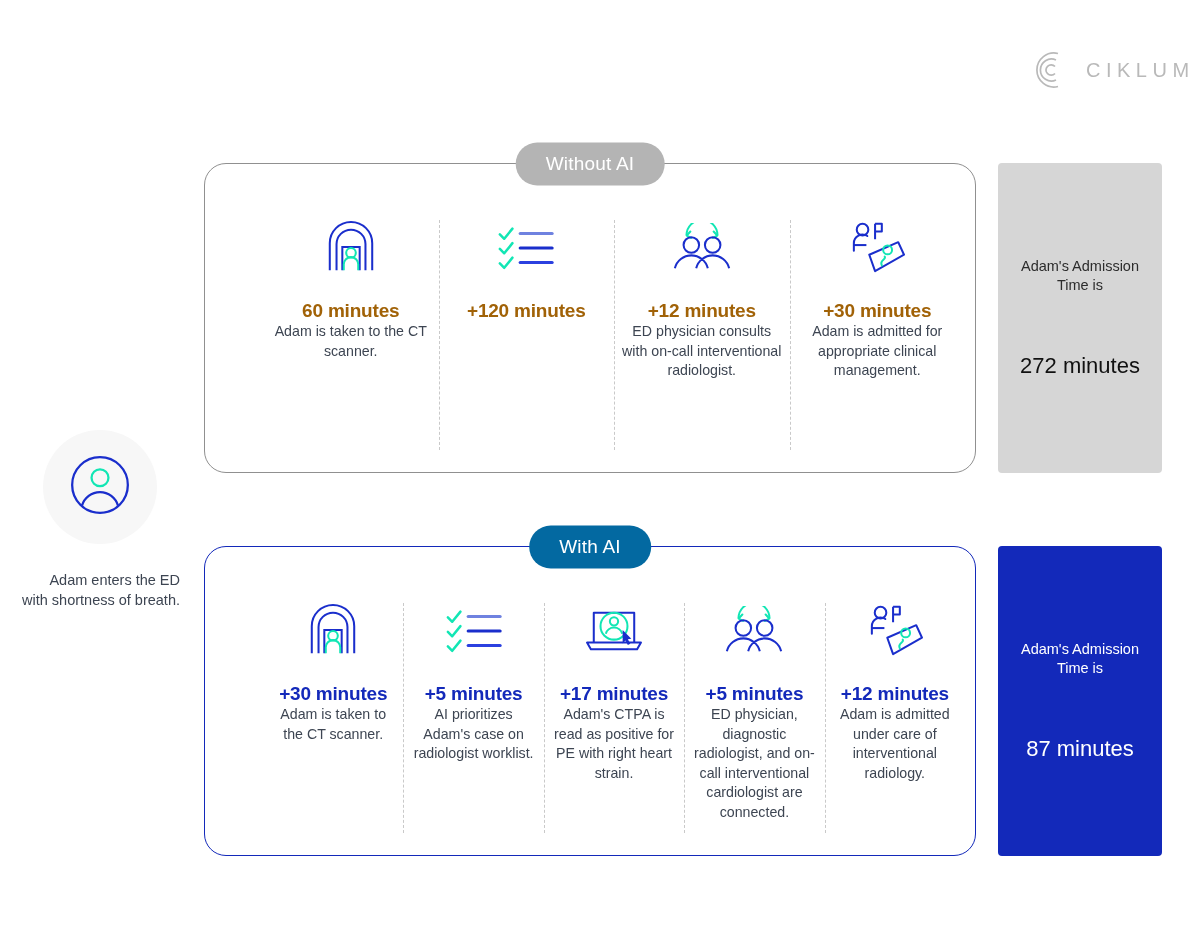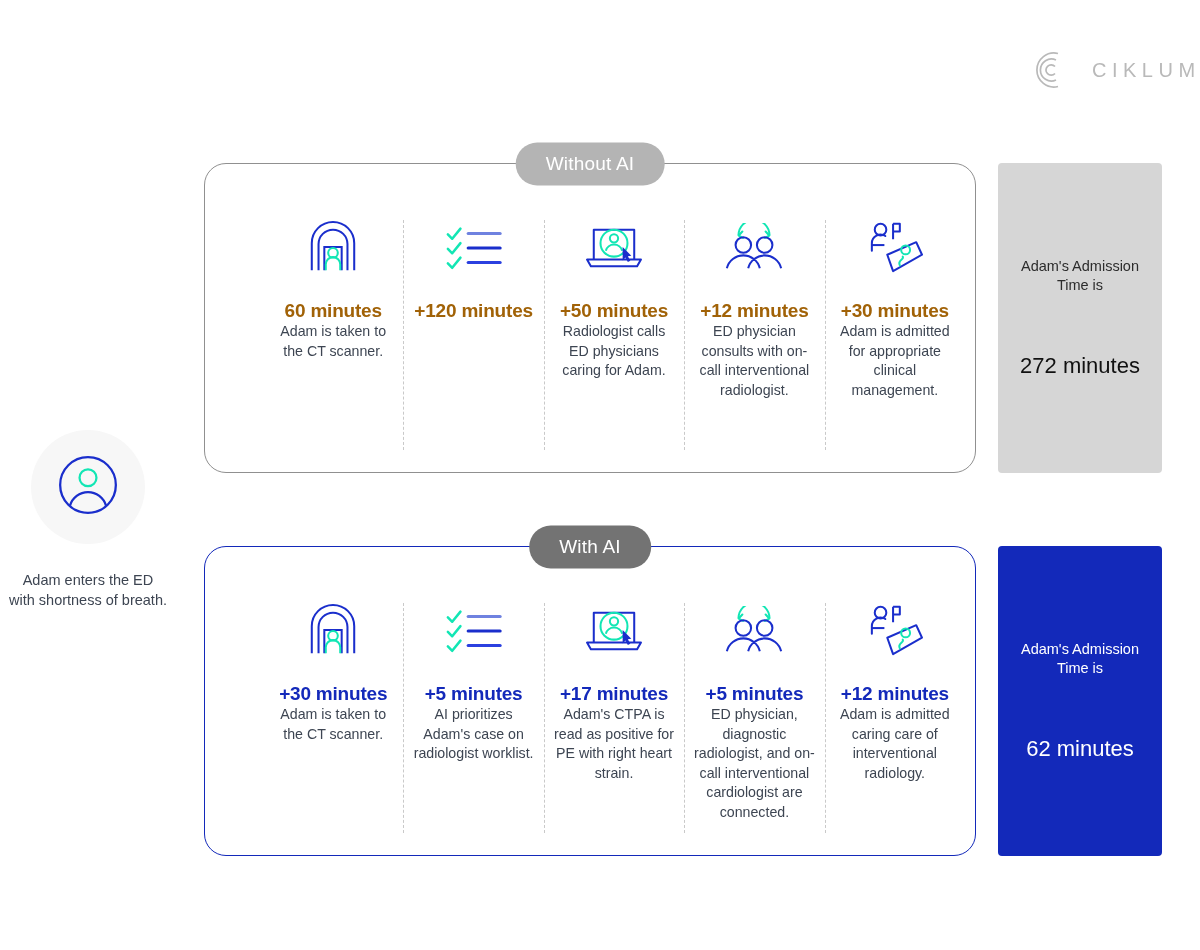--- a/index.html
+++ b/index.html
@@ -5,47 +5,47 @@
   * { box-sizing: border-box; margin: 0; padding: 0; }
   html, body {
     width: 1200px; height: 950px;
     background: #ffffff;
     font-family: "Liberation Sans", sans-serif;
     overflow: hidden;
   }
   .stage { position: relative; width: 1200px; height: 950px; }
 
   
-  .logo { position: absolute; left: 1028px; top: 48px; display: flex; align-items: center; gap: 20px; }
+  .logo { position: absolute; left: 1028px; top: 48px; display: flex; align-items: center; gap: 14px; }
   .logo-mark { width: 44px; height: 44px; }
   .logo-text { font-size: 20px; letter-spacing: 5.5px; color: #b9b9b9; font-weight: 400; }
 
   
-  .patient { position: absolute; left: 8px; top: 430px; width: 160px; text-align: center; }
+  .patient { position: absolute; left: 20px; top: 430px; width: 160px; text-align: right; }
   .patient-disc {
     width: 114px; height: 114px; border-radius: 50%;
     background: #f7f7f7; margin: 0 auto;
     display: flex; align-items: center; justify-content: center;
   }
   .patient-caption {
     margin-top: 26px; font-size: 14.5px; line-height: 20px; color: #3d4552;
   }
 
   
   .card { position: absolute; border-radius: 22px; background: #fff; padding-left: 48px; }
   .card-without { left: 204px; top: 163px; width: 772px; height: 310px; border: 1.6px solid #909090; }
   .card-with    { left: 204px; top: 546px; width: 772px; height: 310px; border: 1.6px solid #1329ba; }
 
   .badge {
     position: absolute; left: 50%; top: 0; transform: translate(-50%, -50%);
     padding: 10px 30px 11px; border-radius: 26px;
     font-size: 19px; color: #ffffff; white-space: nowrap; letter-spacing: .2px;
   }
   .badge-gray { background: #b4b4b4; }
-  .badge-blue { background: #737373; }
+  .badge-blue { background: #0369a1; }
 
   
   .steps { display: flex; width: 100%; height: 100%; padding: 52px 10px 0 10px; }
   .step {
     flex: 1 1 0; position: relative; text-align: center;
     padding: 0 8px; display: flex; flex-direction: column; align-items: center;
   }
   .step + .step::before {
     content: ""; position: absolute; left: 0; top: 4px; bottom: 22px;
     border-left: 1.4px dashed #c9c9c9;
@@ -125,34 +125,20 @@
             <path d="M4 26l4.5 4.5L17 20" stroke="#12e6b4" stroke-width="2.6" stroke-linecap="round" stroke-linejoin="round"></path>
             <path d="M4 41l4.5 4.5L17 35" stroke="#12e6b4" stroke-width="2.6" stroke-linecap="round" stroke-linejoin="round"></path>
             <path d="M25 10h33" stroke="#6f82e0" stroke-width="3.2" stroke-linecap="round"></path>
             <path d="M25 25h33" stroke="#1a2ecc" stroke-width="3.2" stroke-linecap="round"></path>
             <path d="M25 40h33" stroke="#2b40e0" stroke-width="3.2" stroke-linecap="round"></path>
           </svg>
         </div>
         <div class="step-time">+120 minutes</div>
       </div>
 
-      <div class="step">
-        <div class="step-icon">
-          <svg viewBox="0 0 64 54" width="62" height="52" fill="none">
-            <path d="M11 40V9h42v31" stroke="#1a2ecc" stroke-width="2.1" stroke-linejoin="round"></path>
-            <path d="M4 40h56l-4 7H8z" stroke="#1a2ecc" stroke-width="2.1" stroke-linejoin="round"></path>
-            <circle cx="32" cy="23" r="14" stroke="#12e6b4" stroke-width="2.1"></circle>
-            <circle cx="32" cy="18" r="4.3" stroke="#12e6b4" stroke-width="2.1"></circle>
-            <path d="M23.5 31a8.8 8.8 0 0 1 17 0" stroke="#12e6b4" stroke-width="2.1"></path>
-            <path d="M41 27l9 9-3.6.6 2.6 4.6-2.6 1.4-2.6-4.6L41 41z" fill="#1a2ecc"></path>
-          </svg>
-        </div>
-        <div class="step-time">+50 minutes</div>
-        <div class="step-desc">Radiologist calls ED physicians caring for Adam.</div>
-      </div>
 
       <div class="step">
         <div class="step-icon">
           <svg viewBox="0 0 66 48" width="64" height="48" fill="none">
             <path d="M17 12a16 16 0 0 1 32 0" stroke="#12e6b4" stroke-width="2.1"></path>
             <path d="M21 8l-3.8 4.2 4.6 2.4M45 8l3.8 4.2-4.6 2.4" stroke="#12e6b4" stroke-width="2.1" stroke-linecap="round" stroke-linejoin="round"></path>
             <circle cx="22" cy="22" r="8" stroke="#1a2ecc" stroke-width="2.1"></circle>
             <circle cx="44" cy="22" r="8" stroke="#1a2ecc" stroke-width="2.1"></circle>
             <path d="M5 46a17.5 17.5 0 0 1 34 0M27 46a17.5 17.5 0 0 1 34 0" stroke="#1a2ecc" stroke-width="2.1"></path>
           </svg>
@@ -253,24 +239,24 @@
             <circle cx="17" cy="10" r="6" stroke="#1a2ecc" stroke-width="2.1"></circle>
             <path d="M8 32v-8a9 9 0 0 1 14-7.4" stroke="#1a2ecc" stroke-width="2.1" stroke-linecap="round"></path>
             <path d="M8 26h13" stroke="#1a2ecc" stroke-width="2.1"></path>
             <path d="M30 4v16M30 4h7v8h-7" stroke="#1a2ecc" stroke-width="2.1" stroke-linejoin="round"></path>
             <path d="M24 36l30-13 6 13-30 17z" stroke="#1a2ecc" stroke-width="2.1" stroke-linejoin="round"></path>
             <circle cx="43" cy="31" r="4.6" stroke="#12e6b4" stroke-width="2.1"></circle>
             <path d="M37 47c-3-5 5-6 3-9" stroke="#12e6b4" stroke-width="2.1" stroke-linecap="round"></path>
           </svg>
         </div>
         <div class="step-time">+12 minutes</div>
-        <div class="step-desc">Adam is admitted caring care of interventional radiology.</div>
+        <div class="step-desc">Adam is admitted under care of interventional radiology.</div>
       </div>
 
     </div>
   </div>
 
   <div class="summary summary-blue">
     <div class="summary-label">Adam's Admission Time is</div>
-    <div class="summary-value">62 minutes</div>
+    <div class="summary-value">87 minutes</div>
   </div>
 
 </div>
 
 </body></html>

